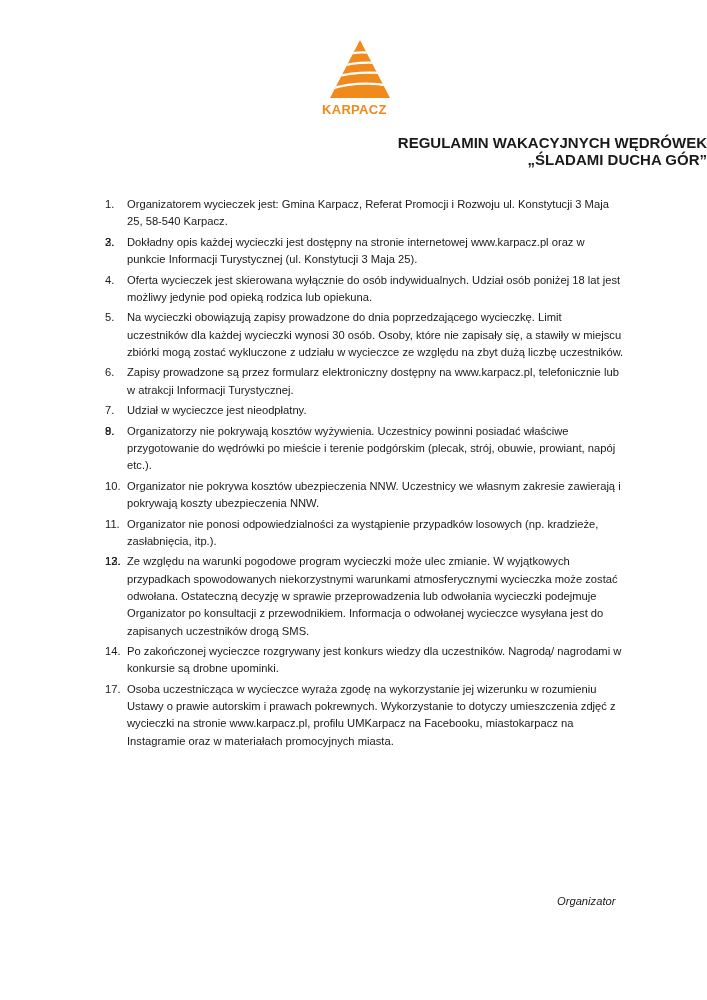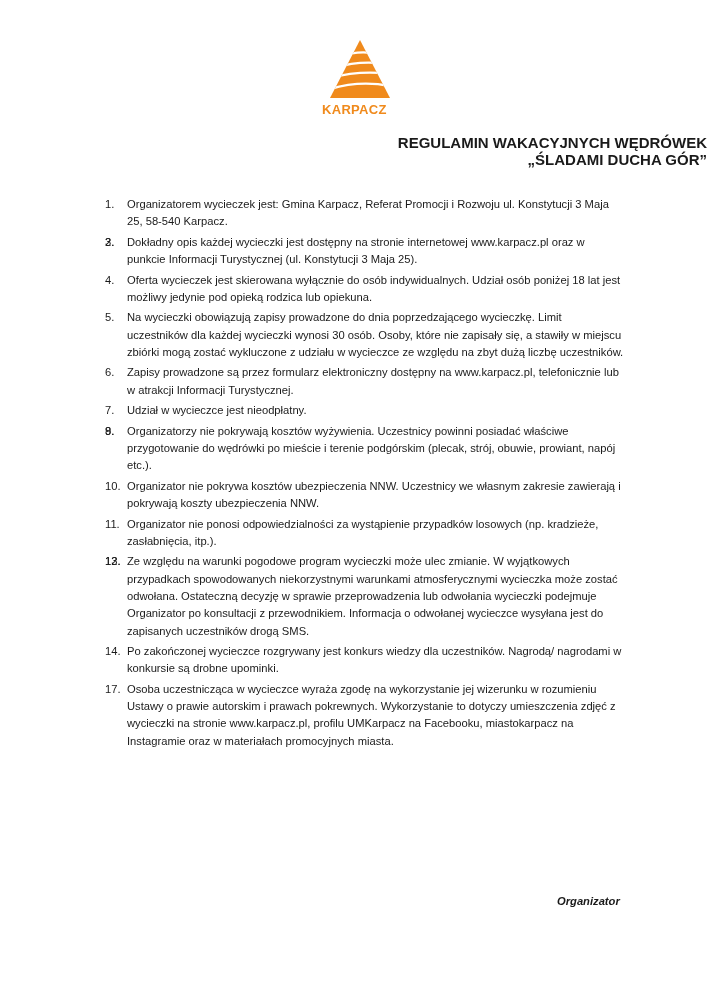--- a/index.html
+++ b/index.html
@@ -24,21 +24,21 @@
     .title .l2 { display: block; padding-left: 18px; }
     .rules {
       position: absolute; left: 105px; top: 196px; width: 520px;
       margin: 0; padding: 0; list-style: none;
       font-size: 11.2px; line-height: 17.3px;
     }
     .rules li { position: relative; padding-left: 22px; margin-bottom: 3.2px; }
     .rules .num { position: absolute; left: 0; top: 0; }
     .signature {
       position: absolute; left: 557px; top: 895px;
-      font-style: italic; font-size: 11.2px; font-weight: bold;
+      font-style: italic; font-size: 11.2px;
     }
   </style>
 </head>
 <body>
 
 <div class="logo">
   <svg width="60" height="58" viewBox="0 0 60 58">
     <defs>
       <clipPath id="tri">
           <polygon points="30,0 60,58 0,58"></polygon>

